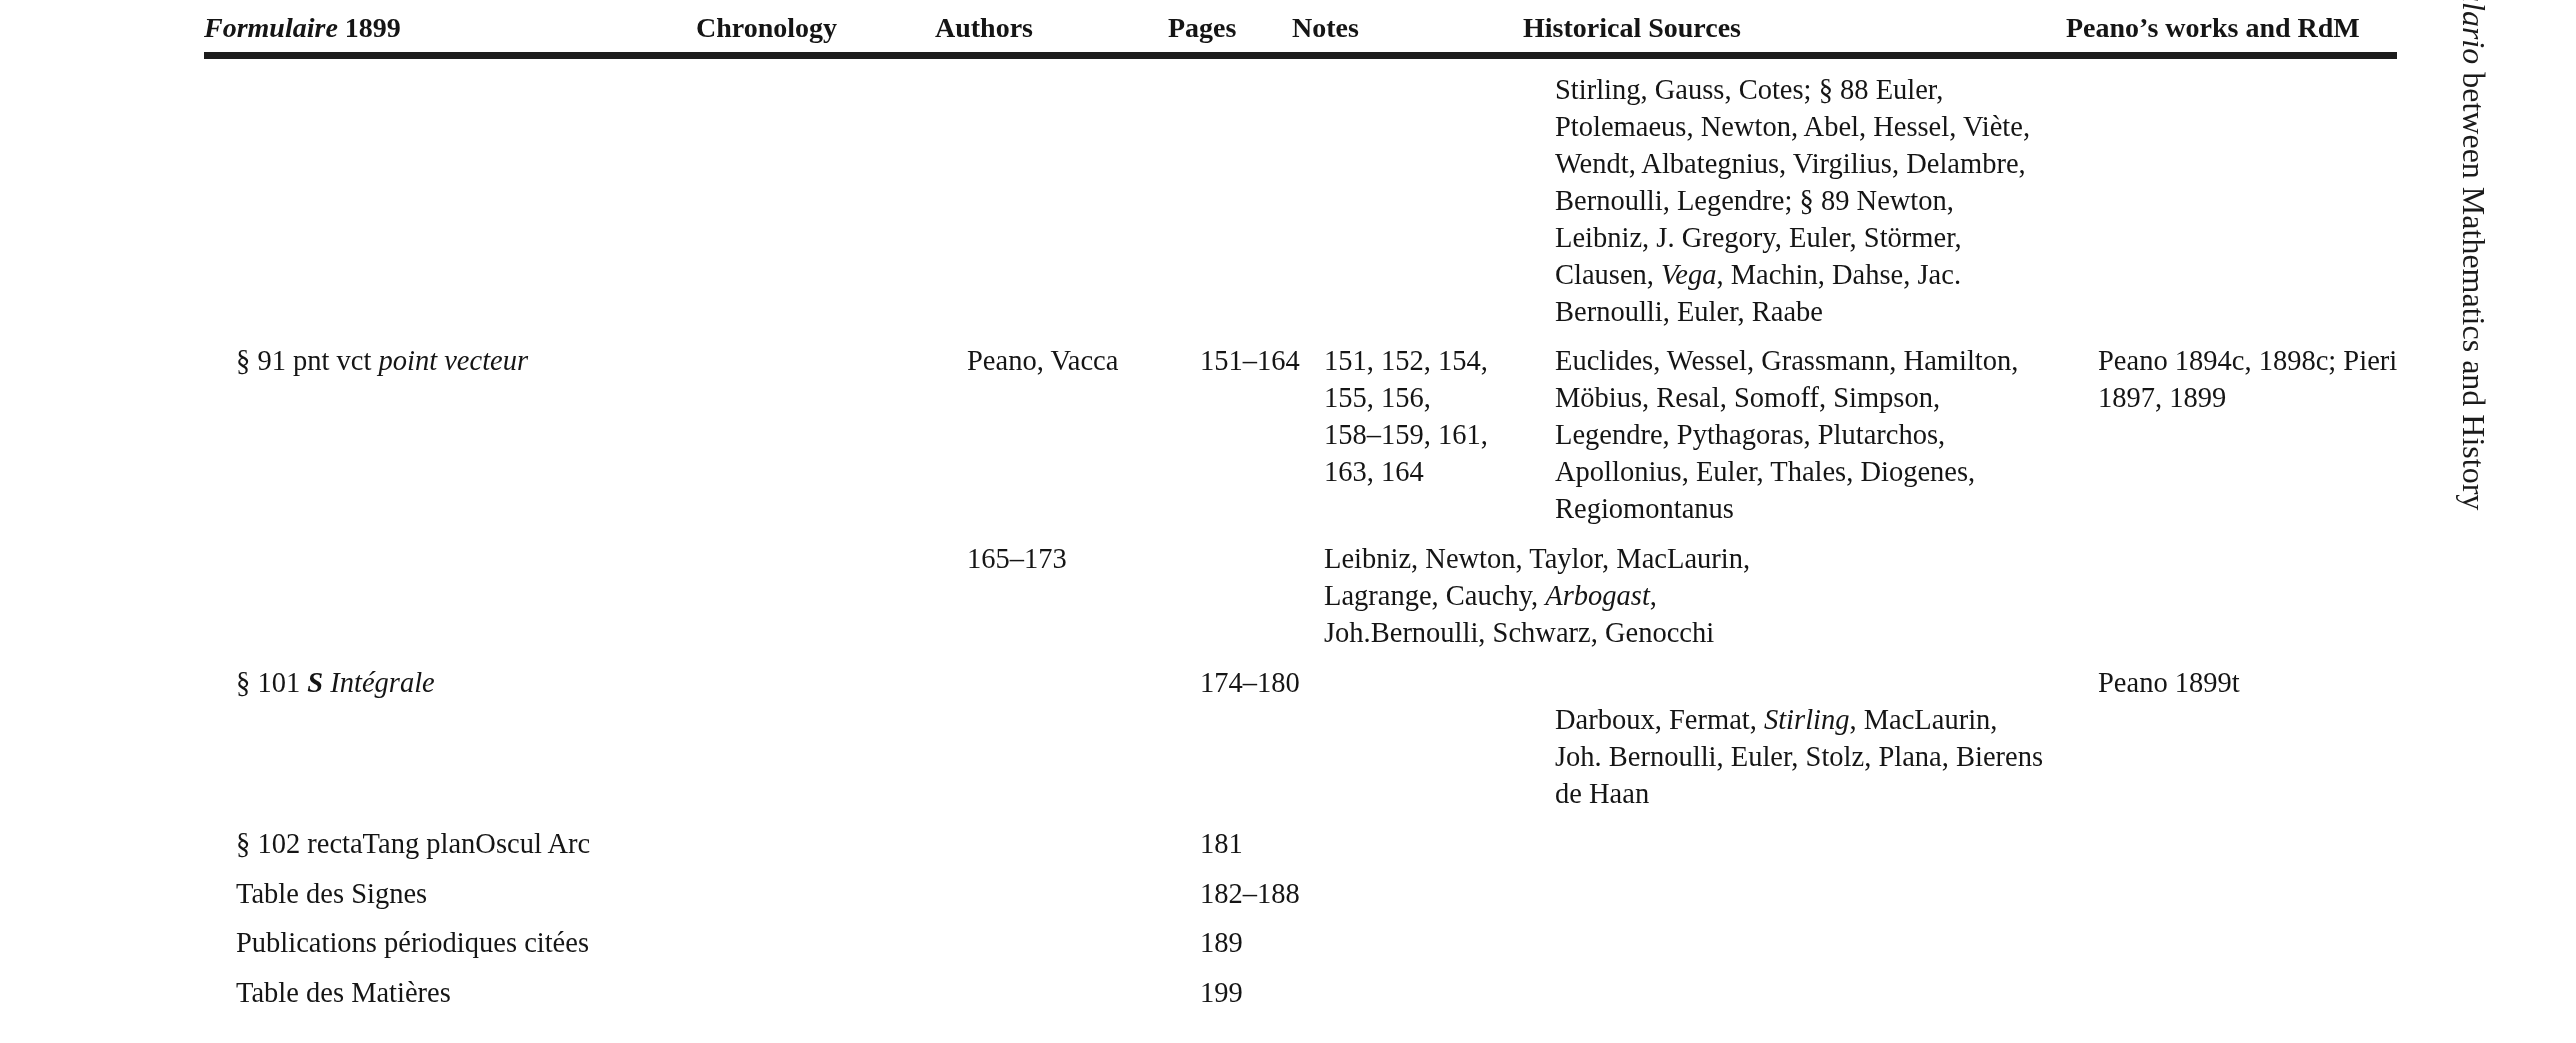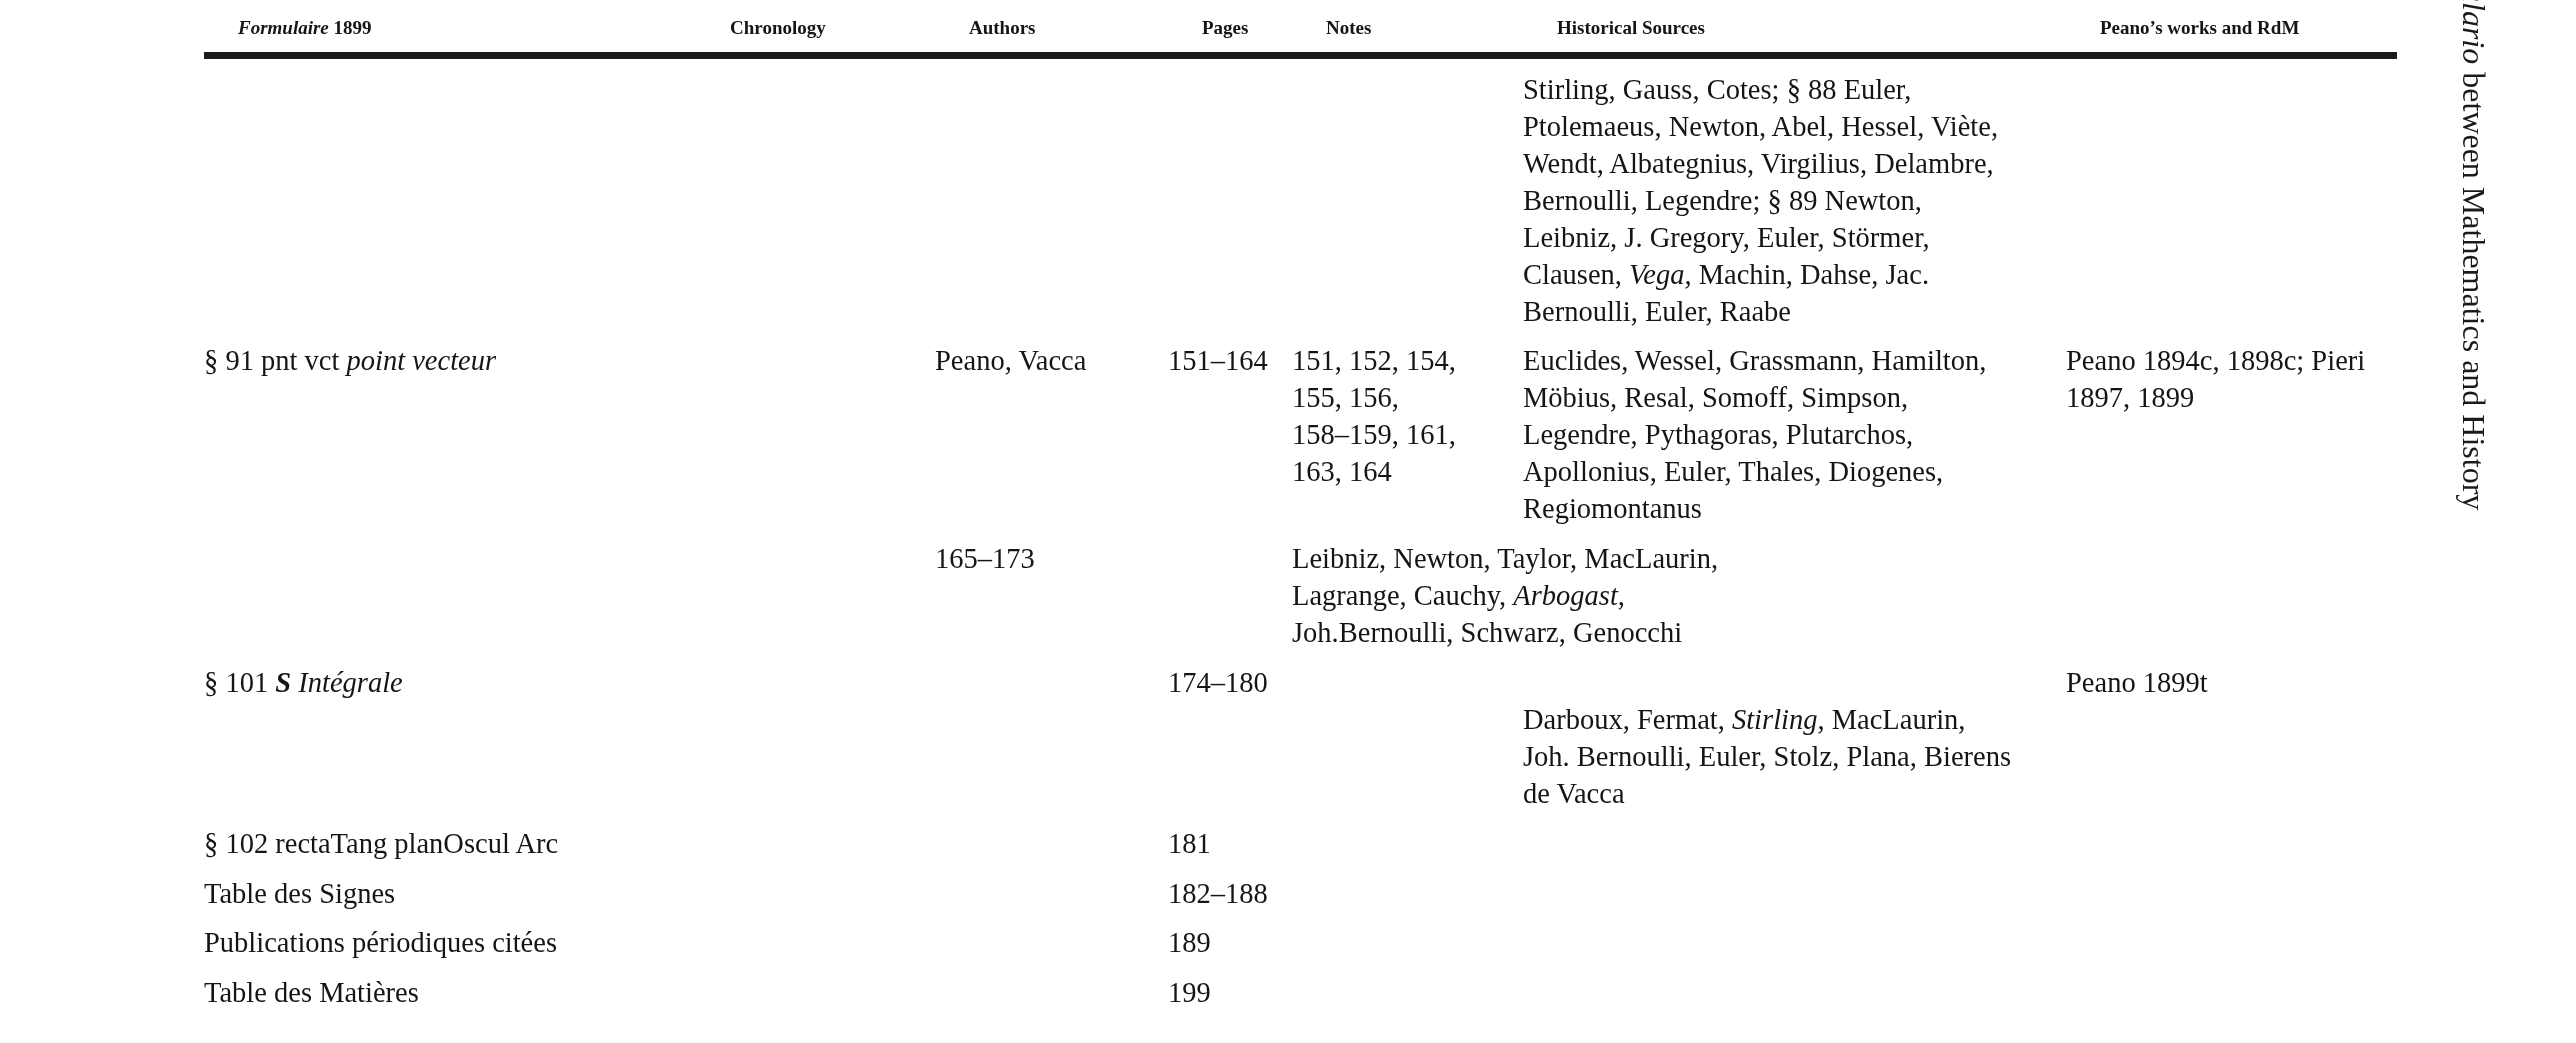--- a/index.html
+++ b/index.html
@@ -25,36 +25,36 @@
     left: 204px;
     top: 5.9px;
     width: 2193px;
   }
   .grid-row {
     display: grid;
     grid-template-columns: 492px 239px 233px 124px 231px 543px 331px;
     align-items: start;
   }
   .header-row .cell {
-    font-size: 19px;
+    font-size: 28px;
     font-weight: bold;
     line-height: 43px;
     white-space: nowrap;
-    margin-left: 34px;
   }
   .rule {
     height: 0;
     border-top: 7.9px solid #1c1c1c;
     margin-top: 3px;
   }
   #table-body {
     padding-top: 11.8px;
   }
   .body-row {
     margin-bottom: 12.8px;
+    margin-left: 32px;
   }
   .body-row .cell {
     font-size: 28.5px;
     line-height: 37px;
     white-space: nowrap;
   }
   .it { font-style: italic; }
   .bd { font-weight: bold; }
   .vert {
     position: absolute;
@@ -108,21 +108,21 @@
           <div class="cell"><span>165–173</span></div>
           <div class="cell"></div>
           <div class="cell"><span>Leibniz, Newton, Taylor, MacLaurin,</span><br><span>Lagrange, Cauchy, </span><span class="it">Arbogast</span><span>,</span><br><span>Joh.Bernoulli, Schwarz, Genocchi</span></div>
         </div>
         <div class="grid-row body-row">
           <div class="cell"><span>§ 101 </span><span class="it bd">S</span><span class="it"> Intégrale</span></div>
           <div class="cell"></div>
           <div class="cell"></div>
           <div class="cell"><span>174–180</span></div>
           <div class="cell"></div>
-          <div class="cell"><br><span>Darboux, Fermat, </span><span class="it">Stirling</span><span>, MacLaurin,</span><br><span>Joh. Bernoulli, Euler, Stolz, Plana, Bierens</span><br><span>de Vacca</span></div>
+          <div class="cell"><br><span>Darboux, Fermat, </span><span class="it">Stirling</span><span>, MacLaurin,</span><br><span>Joh. Bernoulli, Euler, Stolz, Plana, Bierens</span><br><span>de Haan</span></div>
           <div class="cell"><span>Peano 1899t</span></div>
         </div>
         <div class="grid-row body-row">
           <div class="cell"><span>§ 102 rectaTang planOscul Arc</span></div>
           <div class="cell"></div>
           <div class="cell"></div>
           <div class="cell"><span>181</span></div>
           <div class="cell"></div>
           <div class="cell"></div>
           <div class="cell"></div>

